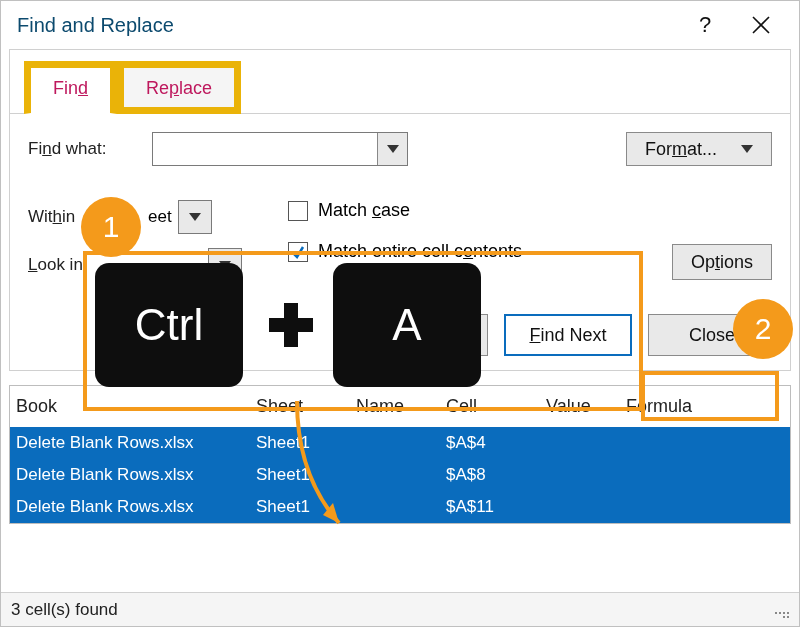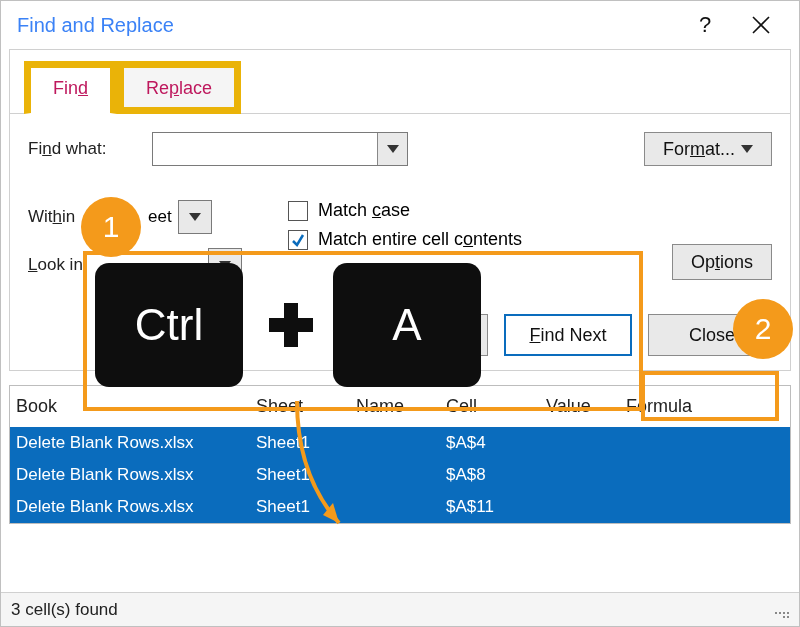--- a/index.html
+++ b/index.html
@@ -13,21 +13,21 @@
     position: relative;
     overflow: hidden;
     border: 1px solid #c0c0c0;
   }
   .titlebar {
     display: flex;
     align-items: center;
     height: 48px;
     padding: 0 10px 0 16px;
   }
-  .titlebar .title { flex:1; font-size: 20px; color:#3b82f6; }
+  .titlebar .title { flex:1; font-size: 20px; color:#0c4a6e; }
   .tb-btn {
     width: 56px; height: 48px;
     display:flex; align-items:center; justify-content:center;
     font-size: 22px; color:#111;
   }
   .close-x svg { width: 20px; height: 20px; }
   .close-x line { stroke:#111; stroke-width:1.6; }
 
   .upper-panel {
     border: 1px solid #d0d0d0;
@@ -101,34 +101,34 @@
     padding: 6px 18px;
     font-size: 18px;
     display:inline-flex; align-items:center; justify-content:center;
   }
   .btn.flat { background:#e9e9e9; }
   .btn.outlined-blue { border: 2px solid #0a6cbd; background:#fff; }
   .btn.noformat { background:#fff; padding:6px 14px; }
   .btn.format {
     min-width: 120px;
     justify-content: space-between;
-    gap: 6px;
+    gap: 24px;
     text-decoration: none;
   }
 
   .checkbox {
     width: 20px; height: 20px;
     border: 1.5px solid #555;
     display:inline-flex; align-items:center; justify-content:center;
     background:#fff;
   }
   .check-svg { width:14px; height:14px; }
   .check-svg polyline { stroke:#0a6cbd; stroke-width:2.5; fill:none; }
 
-  .options-col { display:flex; flex-direction:column; gap:8px; }
+  .options-col { display:flex; flex-direction:column; gap:20px; }
   .option-row { display:flex; align-items:center; gap:10px; font-size:18px; }
 
   .button-row {
     display:flex;
     justify-content:flex-end;
     gap: 16px;
     margin: 14px 14px 14px 0;
   }
   .button-row .btn { min-width: 128px; height: 42px; }
 

